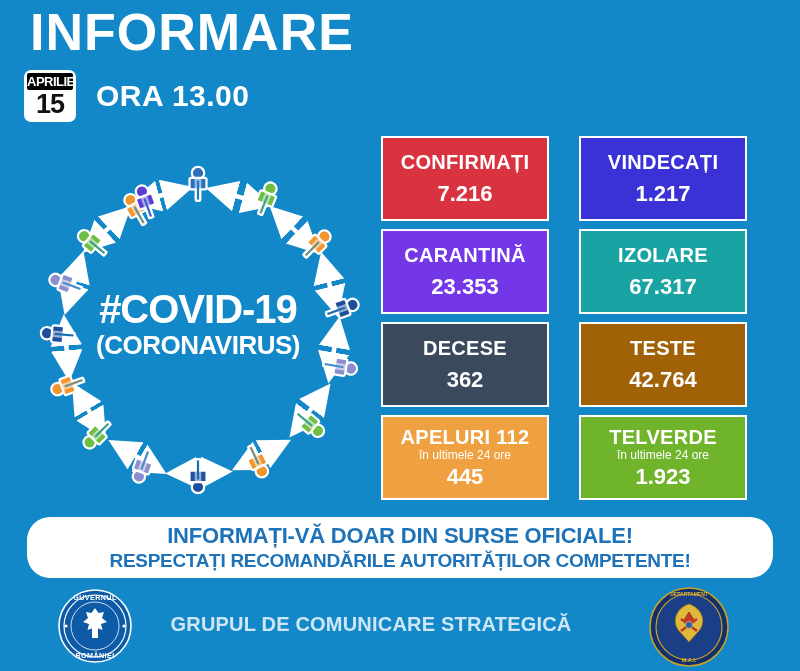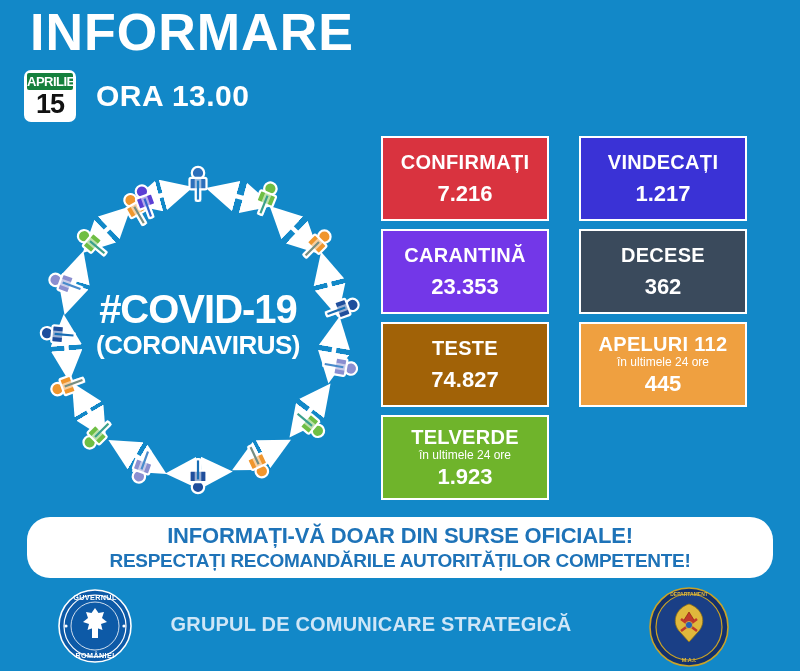--- a/index.html
+++ b/index.html
@@ -43,21 +43,21 @@
     height: 52px;
     background: #ffffff;
     border-radius: 7px;
     box-sizing: border-box;
     padding: 3px;
     display: flex;
     flex-direction: column;
     overflow: hidden;
   }
   #calendar-month {
-    background: #15803d;
+    background: #000000;
     color: #ffffff;
     font-size: 13px;
     font-weight: bold;
     text-align: center;
     line-height: 17px;
     height: 17px;
     letter-spacing: -0.5px;
     border-radius: 2px;
   }
   #calendar-day {
@@ -296,27 +296,31 @@
       <div class="card-value">7.216</div>
     </div>
     <div class="card" style="background: rgb(58, 50, 214);">
       <div class="card-label">VINDECAȚI</div>
       <div class="card-value">1.217</div>
     </div>
     <div class="card" style="background: rgb(115, 55, 232);">
       <div class="card-label">CARANTINĂ</div>
       <div class="card-value">23.353</div>
     </div>
+    <div class="card" style="background: rgb(26, 163, 163);">
+      <div class="card-label">IZOLARE</div>
+      <div class="card-value">67.317</div>
+    </div>
     <div class="card" style="background: rgb(58, 74, 92); text-align: center;">
       <div class="card-label">DECESE</div>
       <div class="card-value">362</div>
     </div>
     <div class="card" style="background: #a16207;">
       <div class="card-label">TESTE</div>
-      <div class="card-value">74.827</div>
+      <div class="card-value">42.764</div>
     </div>
     <div class="card has-note" style="background: rgb(239, 160, 64);">
       <div class="card-label">APELURI 112</div>
       <div class="card-note">în ultimele 24 ore</div>
       <div class="card-value">445</div>
     </div>
     <div class="card has-note" style="background: rgb(111, 180, 43);">
       <div class="card-label">TELVERDE</div>
       <div class="card-note">în ultimele 24 ore</div>
       <div class="card-value">1.923</div>

